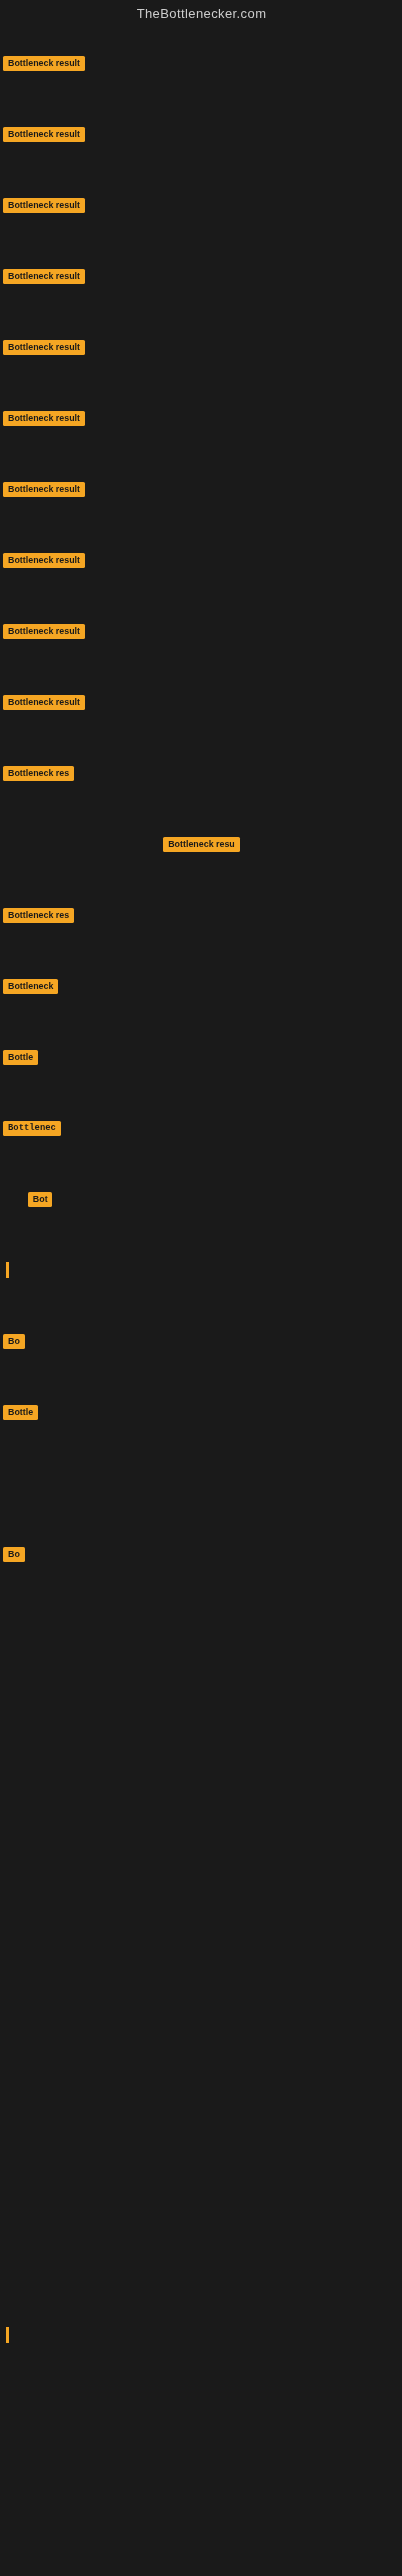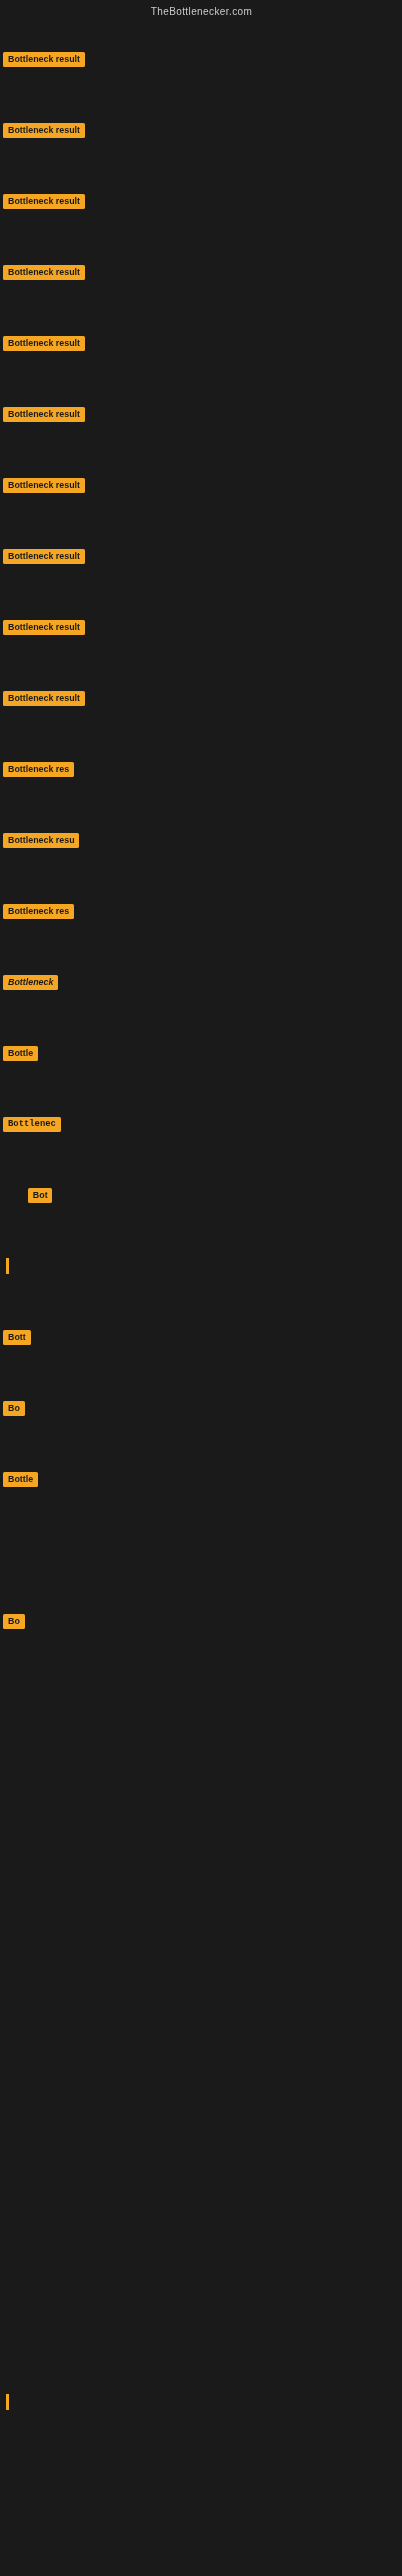--- a/index.html
+++ b/index.html
@@ -12,21 +12,21 @@
       width: 403px;
       min-height: 2576px;
       background-color: #1a1a1a;
       font-family: Arial, sans-serif;
       position: relative;
     }
 
     .site-title {
       text-align: center;
       color: #cccccc;
-      font-size: 10px;
+      font-size: 13px;
       padding: 6.4px 0;
       letter-spacing: 0.4px;
     }
 
     .bottleneck-badge {
       display: inline-block;
       background-color: #f5a623;
       color: #1a1a1a;
       font-size: 8.9px;
       font-weight: bold;
@@ -81,43 +81,40 @@
     </div>
     <div class="row" style="height: 71px;">
       <div class="bottleneck-badge" style="max-width: 104px;">Bottleneck result</div>
     </div>
     <div class="row" style="height: 71px;">
       <div class="bottleneck-badge" style="max-width: 102px;">Bottleneck result</div>
     </div>
     <div class="row" style="height: 71px;">
       <div class="bottleneck-badge" style="max-width: 89px;">Bottleneck res</div>
     </div>
-    <div class="row" style="height: 71px;">
+    <div class="row" style="height: 71px; justify-content: center;">
       <div class="bottleneck-badge" style="max-width: 87px;">Bottleneck resu</div>
     </div>
     <div class="row" style="height: 71px;">
       <div class="bottleneck-badge" style="max-width: 82px;">Bottleneck res</div>
     </div>
     <div class="row" style="height: 71px;">
-      <div class="bottleneck-badge" style="max-width: 72px; font-style: italic;">Bottleneck</div>
+      <div class="bottleneck-badge" style="max-width: 72px;">Bottleneck</div>
     </div>
     <div class="row" style="height: 71px;">
       <div class="bottleneck-badge" style="max-width: 55px;">Bottle</div>
     </div>
     <div class="row" style="height: 71px; font-family: Liberation Mono, monospace;">
       <div class="bottleneck-badge" style="max-width: 66px;">Bottlenec</div>
     </div>
     <div class="row" style="height: 71px; padding-left: 28px;">
       <div class="bottleneck-badge" style="max-width: 40px;">Bot</div>
     </div>
     <div class="row" style="height: 71px;">
       <div class="vertical-line"></div>
-    </div>
-    <div class="row" style="height: 71px;">
-      <div class="bottleneck-badge" style="max-width: 43px;">Bott</div>
     </div>
     <div class="row" style="height: 71px;">
       <div class="bottleneck-badge" style="max-width: 34px;">Bo</div>
     </div>
     <div class="row" style="height: 71px;">
       <div class="bottleneck-badge" style="max-width: 50px;">Bottle</div>
     </div>
     <div class="row" style="height: 71px;"></div>
     <div class="row" style="height: 71px;">
       <div class="bottleneck-badge" style="max-width: 32px;">Bo</div>

